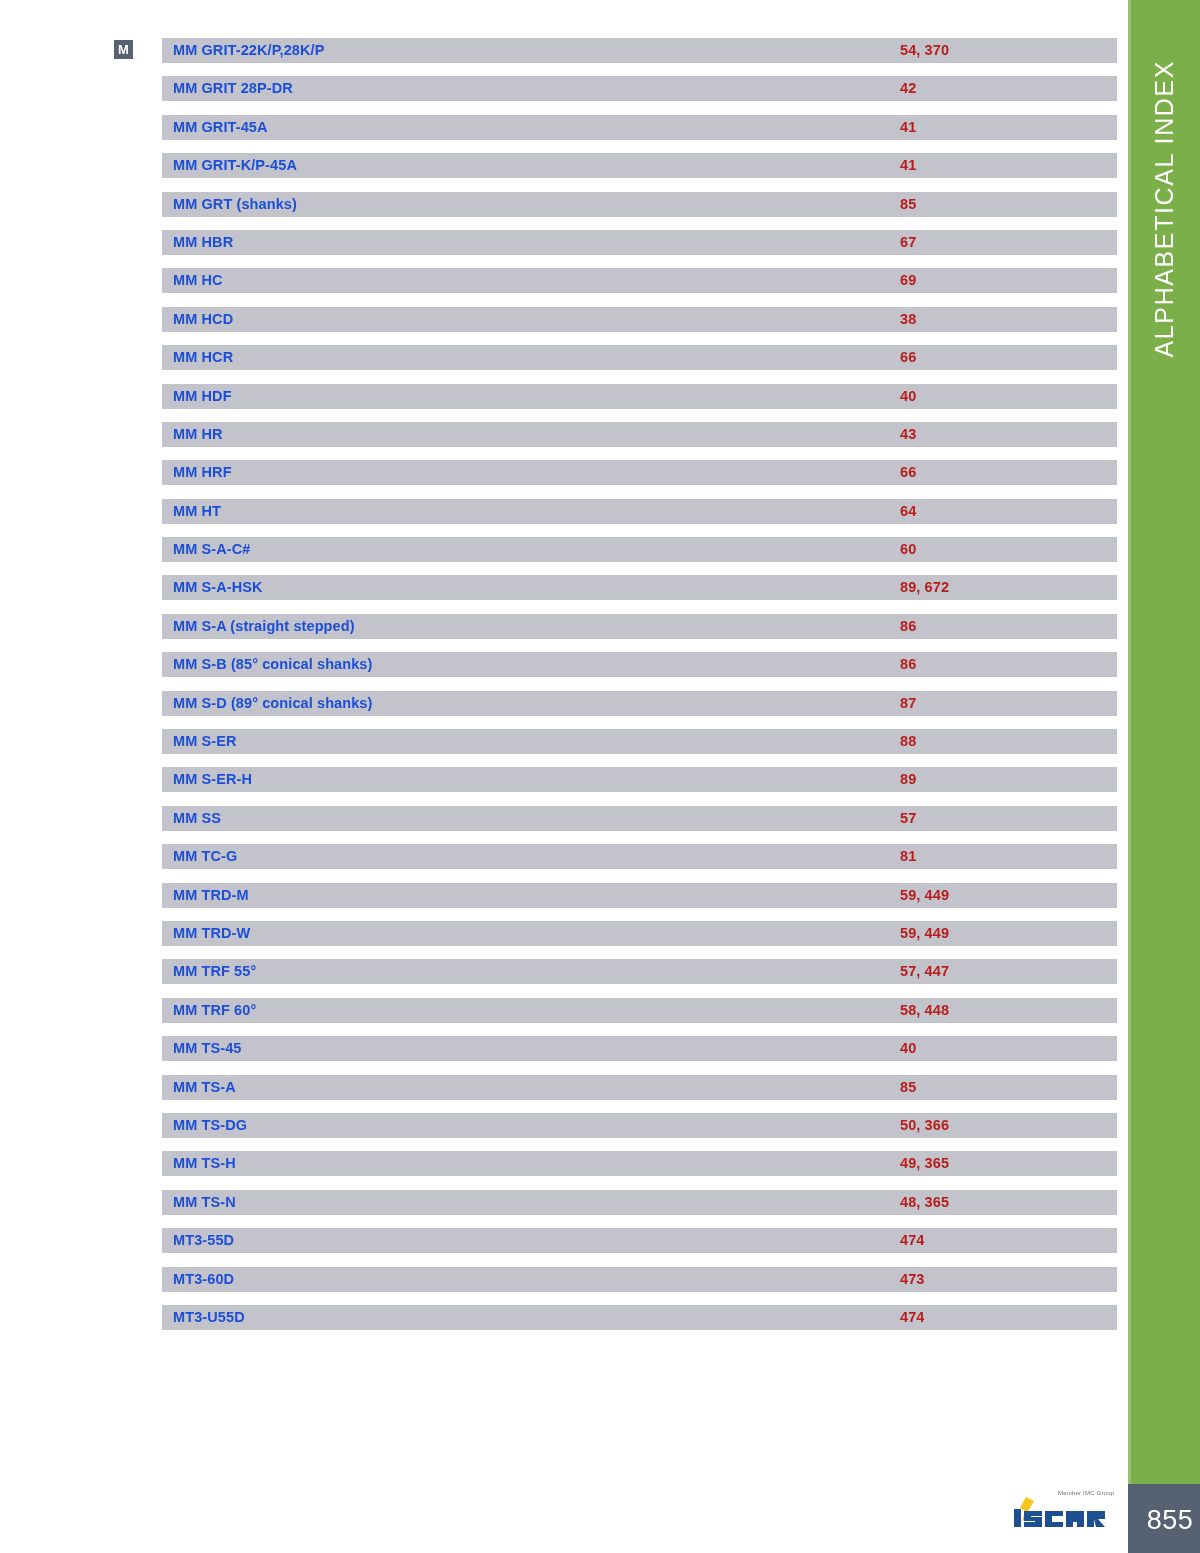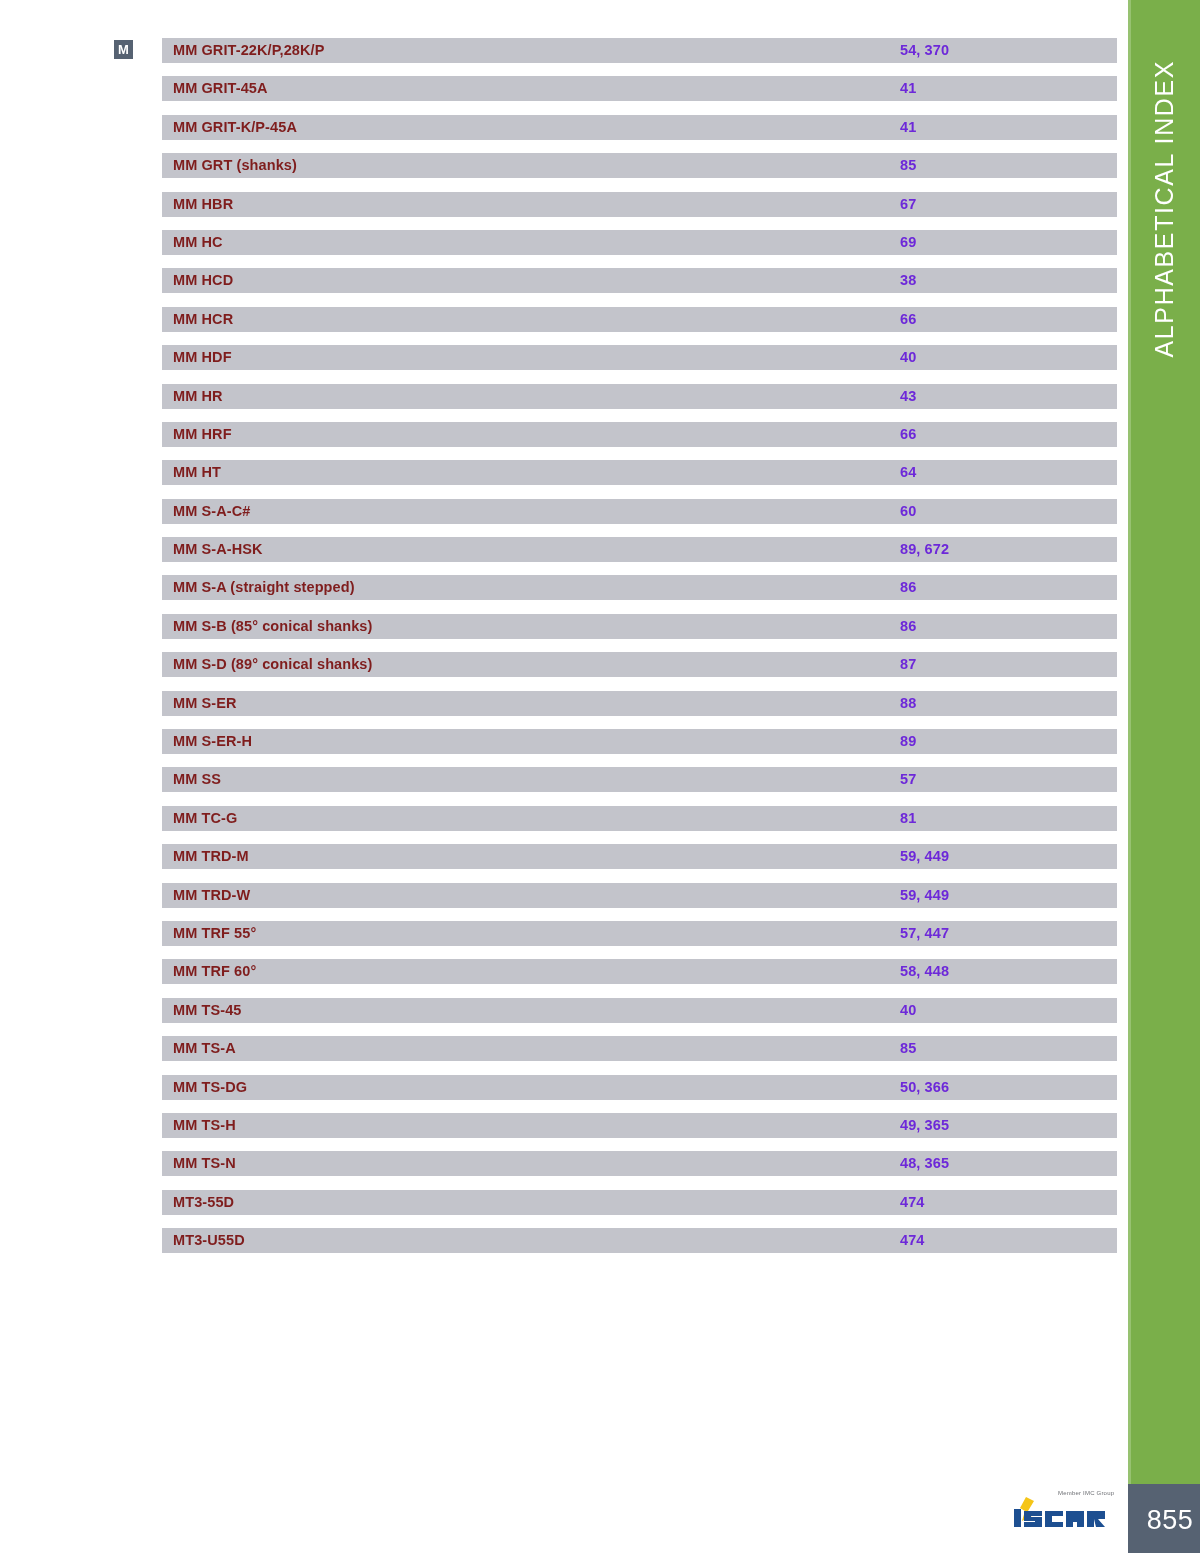--- a/index.html
+++ b/index.html
@@ -56,33 +56,33 @@
     overflow: hidden;
   }
   .row-label {
     position: absolute;
     left: 11px;
     top: 0;
     height: 25px;
     line-height: 25px;
     font-size: 14.5px;
     font-weight: bold;
-    color: #7f1d1d;
+    color: #1d4ed8;
     white-space: nowrap;
     letter-spacing: 0.1px;
   }
   .row-pages {
     position: absolute;
     left: 738px;
     top: 0;
     height: 25px;
     line-height: 25px;
     font-size: 14.5px;
     font-weight: bold;
-    color: #6d28d9;
+    color: #b91c1c;
     white-space: nowrap;
     letter-spacing: 0.1px;
   }
 
   
   #side-tab {
     position: absolute;
     left: 1128px;
     top: 0;
     width: 72px;
@@ -167,20 +167,24 @@
 <div id="page">
 
   <div id="letter-badge">M</div>
 
   <div id="index-list">
       <div class="index-row">
         <span class="row-label">MM GRIT-22K/P,28K/P</span>
         <span class="row-pages">54, 370</span>
       </div>
       <div class="index-row">
+        <span class="row-label">MM GRIT 28P-DR</span>
+        <span class="row-pages">42</span>
+      </div>
+      <div class="index-row">
         <span class="row-label">MM GRIT-45A</span>
         <span class="row-pages">41</span>
       </div>
       <div class="index-row">
         <span class="row-label">MM GRIT-K/P-45A</span>
         <span class="row-pages">41</span>
       </div>
       <div class="index-row">
         <span class="row-label">MM GRT (shanks)</span>
         <span class="row-pages">85</span>
@@ -285,20 +289,24 @@
         <span class="row-label">MM TS-H</span>
         <span class="row-pages">49, 365</span>
       </div>
       <div class="index-row">
         <span class="row-label">MM TS-N</span>
         <span class="row-pages">48, 365</span>
       </div>
       <div class="index-row">
         <span class="row-label">MT3-55D</span>
         <span class="row-pages">474</span>
+      </div>
+      <div class="index-row">
+        <span class="row-label">MT3-60D</span>
+        <span class="row-pages">473</span>
       </div>
       <div class="index-row">
         <span class="row-label">MT3-U55D</span>
         <span class="row-pages">474</span>
       </div>
     </div>
 
   <div id="side-tab">
     <div id="side-tab-edge"></div>
     <div id="side-tab-label">ALPHABETICAL INDEX</div>

